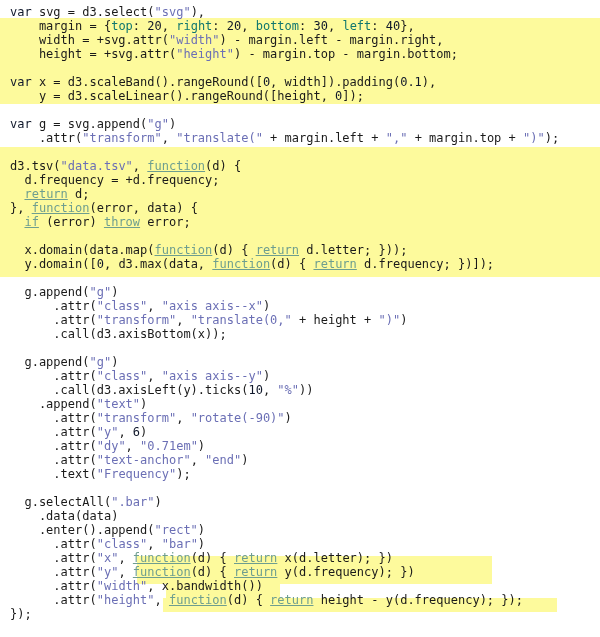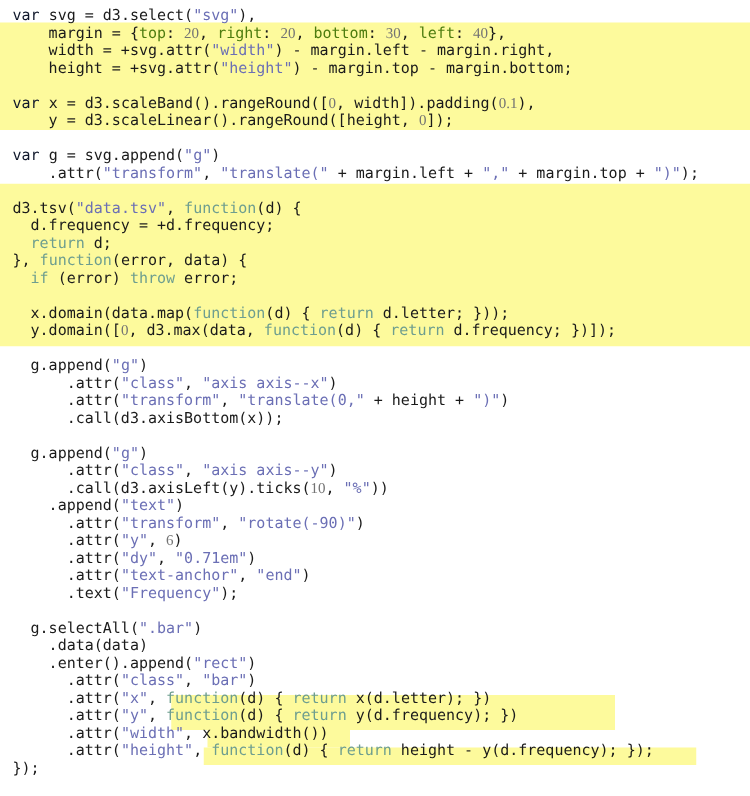--- a/index.html
+++ b/index.html
@@ -8,24 +8,24 @@
     position: absolute; left: 10px; top: 5px;
     font-family: "DejaVu Sans Mono", "Liberation Mono", monospace;
     font-size: 12px; line-height: 14px; color: #1a1a1a;
     white-space: pre; margin: 0; z-index: 2;
   }
   .line { height: 14px; display: block; }
   .hl {
     position: absolute; background: #fdfa9c; z-index: 1;
   }
   .kw { color: #0f172a; }
-  .kw2 { color: #6e9e8f; }
+  .kw2 { color: #6e9e8f; text-decoration: underline; }
   .str { color: #6b6fb5; }
-  .num { color: #737373; font-family: Liberation Serif, serif; }
-  .key { color: #4d7c0f; }
+  .num { color: #0f172a; }
+  .key { color: #0f766e; }
 </style>
 </head>
 <body>
 
 <div id="highlights">
     <div class="hl" style="left: 0px; top: 18px; width: 600px; height: 86px; background: rgb(253, 250, 156);"></div>
     <div class="hl" style="left: 0px; top: 147px; width: 600px; height: 130px; background: rgb(253, 250, 156);"></div>
     <div class="hl" style="left: 137px; top: 556px; width: 355px; height: 28px; background: rgb(253, 250, 156);"></div>
     <div class="hl" style="left: 166px; top: 584px; width: 114px; height: 14px; background: rgb(253, 250, 156);"></div>
     <div class="hl" style="left: 163px; top: 598px; width: 394px; height: 14px; background: rgb(253, 250, 156);"></div>

